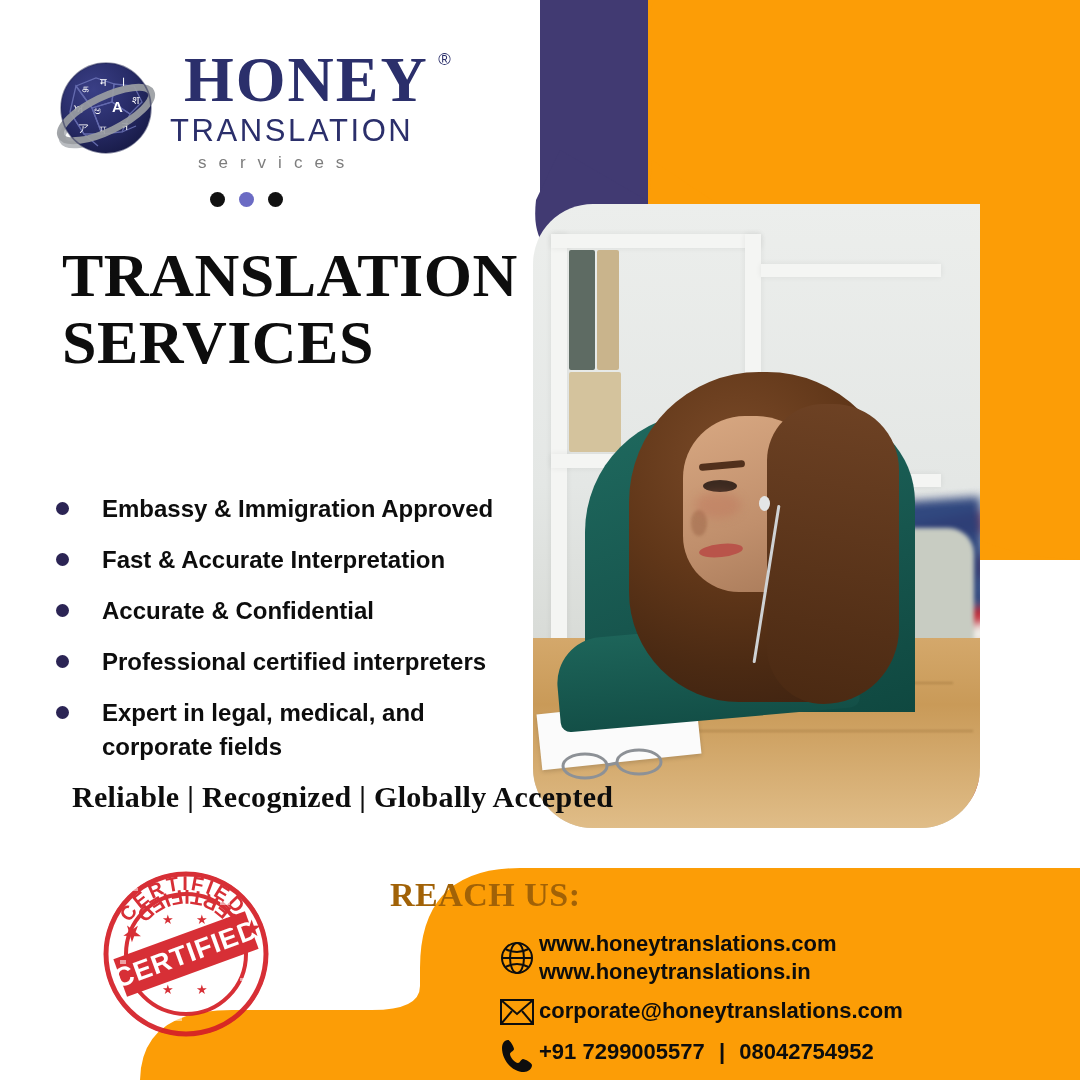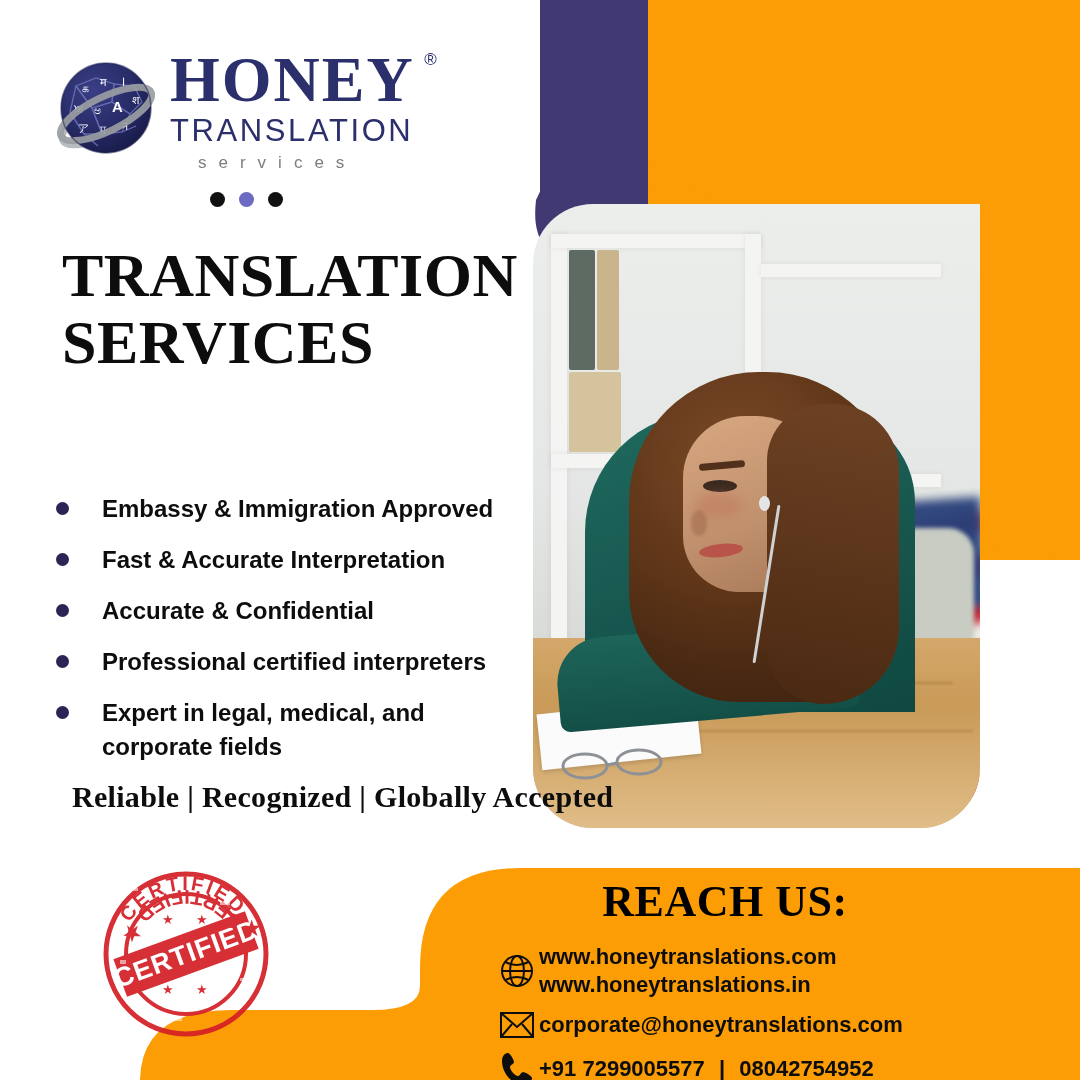--- a/index.html
+++ b/index.html
@@ -66,21 +66,21 @@
   .ph-wire{position:absolute;left:232px;top:300px;width:3px;height:160px;
       background:#cfd2d4;border-radius:2px;transform:rotate(9deg);}
   .ph-bud{position:absolute;left:226px;top:292px;width:11px;height:15px;
       background:#e3e5e6;border-radius:50%;}
 
   
   .logo{position:absolute;left:52px;top:48px;width:400px;height:120px;z-index:6;}
   .logo-globe{position:absolute;left:0;top:6px;width:112px;height:112px;}
   .logo-text{position:absolute;left:118px;top:2px;}
   .logo-honey{font-family:"Liberation Serif",serif;font-weight:700;font-size:64px;
-      letter-spacing:2px;color:#2B2F6B;line-height:.95;position:relative;}
+      letter-spacing:2px;color:#2B2F6B;line-height:.95;position:relative;margin-left:14px;}
   .logo-reg{position:absolute;right:-24px;top:2px;font-size:17px;font-weight:400;
       font-family:"Liberation Sans",sans-serif;color:#2B2F6B;}
   .logo-translation{font-family:"Liberation Sans",sans-serif;font-size:31px;font-weight:400;
       letter-spacing:2.6px;color:#2B2F6B;margin-top:2px;}
   .logo-services{font-family:"Liberation Sans",sans-serif;font-size:17px;font-weight:400;
       letter-spacing:12px;color:#7d7d7d;margin-top:4px;padding-left:28px;}
 
   .dot-row{position:absolute;left:210px;top:192px;display:flex;gap:14px;align-items:center;z-index:6;}
   .dot{width:15px;height:15px;border-radius:50%;}
   .dot.black{background:#111;}
@@ -105,24 +105,24 @@
   
   .tagline{position:absolute;left:72px;top:780px;z-index:6;
       font-family:"Liberation Serif",serif;font-weight:700;font-size:30px;color:#0d0d0d;
       letter-spacing:.3px;white-space:nowrap;}
 
   
   .stamp{position:absolute;left:100px;top:868px;width:172px;height:172px;z-index:6;}
 
   
   .reach{position:absolute;left:440px;top:876px;width:620px;z-index:7;}
-  .reach-title{font-family:"Liberation Serif",serif;font-weight:700;font-size:44px;
-      color:#000000;text-align:center;margin-left:-50px;letter-spacing:.5px;}
+  .reach-title{font-family:"Liberation Serif",serif;font-weight:700;font-size:34px;
+      color:#a16207;margin-left:-50px;letter-spacing:.5px;}
   .contact-rows{margin-top:16px;padding-left:55px;}
-  .crow{display:flex;align-items:center;margin-bottom:11px;}
+  .crow{display:flex;margin-bottom:11px;}
   .cicon{width:44px;flex:0 0 44px;display:flex;align-items:center;justify-content:center;}
   .ctext{font-family:"Liberation Sans",sans-serif;font-weight:700;font-size:22px;
       color:#0d0d0d;line-height:1.28;white-space:nowrap;}
   .ctext .sep{padding:0 8px;}
 </style>
 </head>
 <body>
 
 <div id="poster">
 

